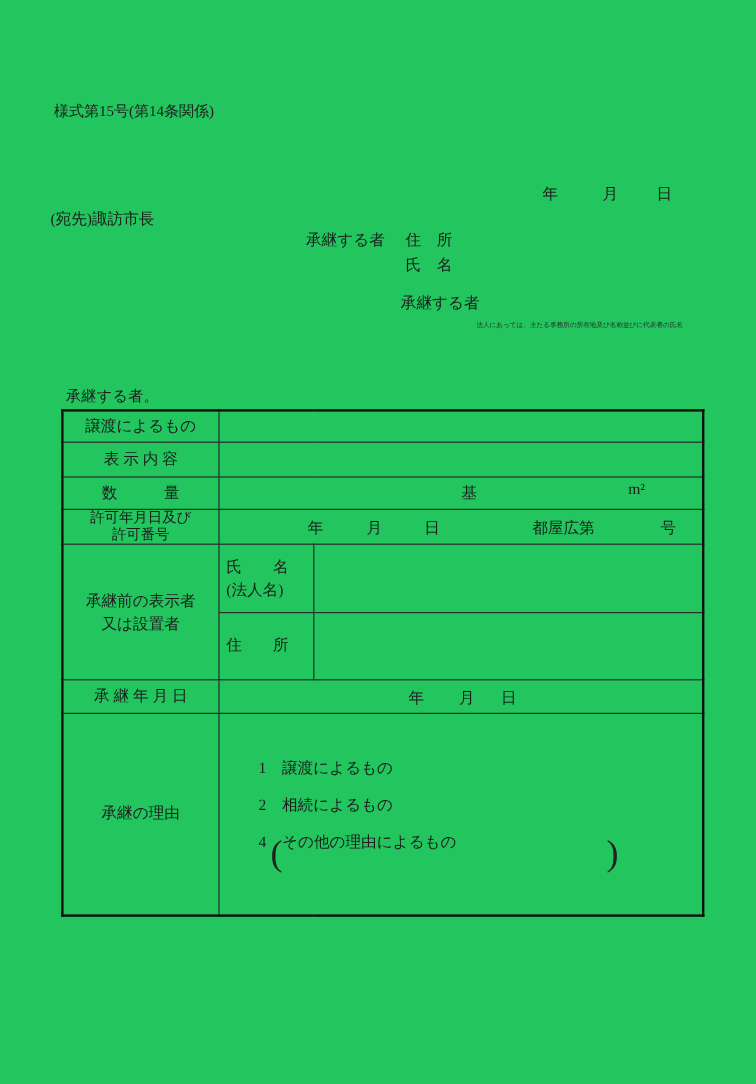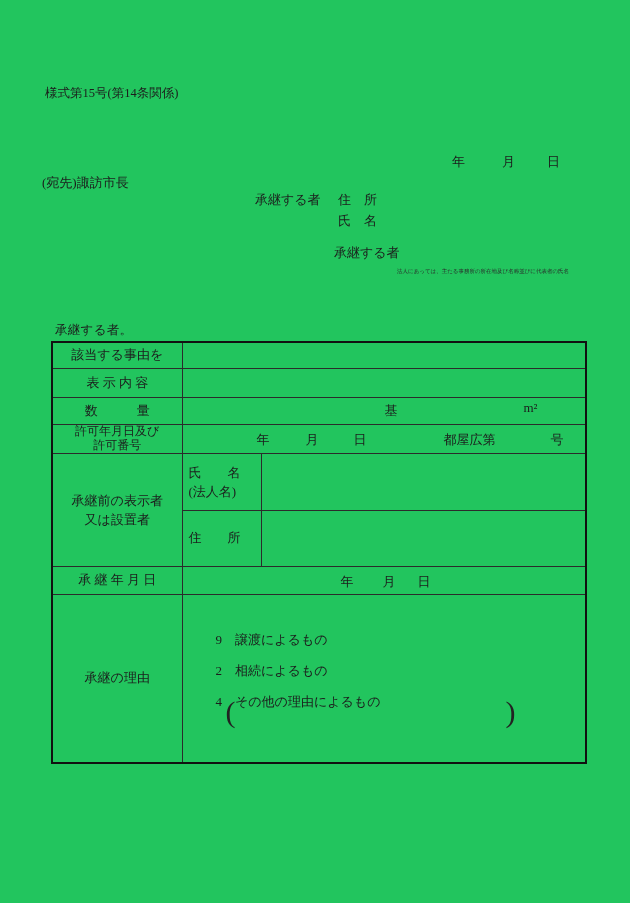--- a/index.html
+++ b/index.html
@@ -56,21 +56,21 @@
   <div class="abs body-line" style="left:55px;top:322px">承継する者。</div>
 
   <table class="form-table">
     <colgroup>
       <col style="width:130px">
         <col style="width:79px">
         <col style="width:325px">
     </colgroup>
     <tbody>
         <tr style="height:26px">
-      <td class="lbl">該当する事由を</td>
+      <td class="lbl">譲渡によるもの</td>
       <td colspan="2"></td>
     </tr>
     <tr style="height:29px">
       <td class="lbl">表 示 内 容</td>
       <td colspan="2"></td>
     </tr>
     <tr style="height:27px">
       <td class="lbl">数　　　量</td>
       <td colspan="2" class="rel">
         <span class="abs" style="left:202px;top:4px">基</span>
@@ -110,21 +110,21 @@
       <td colspan="2" class="rel">
         <span class="abs" style="left:158px;top:6px">年</span>
         <span class="abs" style="left:200px;top:6px">月</span>
         <span class="abs" style="left:235px;top:6px">日</span>
       </td>
     </tr>
     <tr style="height:169px">
       <td class="lbl">承継の理由</td>
       <td colspan="2" class="rel">
         <div class="reason-list">
-          <div>9　譲渡によるもの</div>
+          <div>1　譲渡によるもの</div>
           <div>2　相続によるもの</div>
           <div>4　その他の理由によるもの</div>
         </div>
         <div class="paren-row">
           <span class="paren" style="left:43px;top:0">(</span>
           <span class="paren" style="left:323px;top:0">)</span>
         </div>
       </td>
     </tr>
   </tbody>

